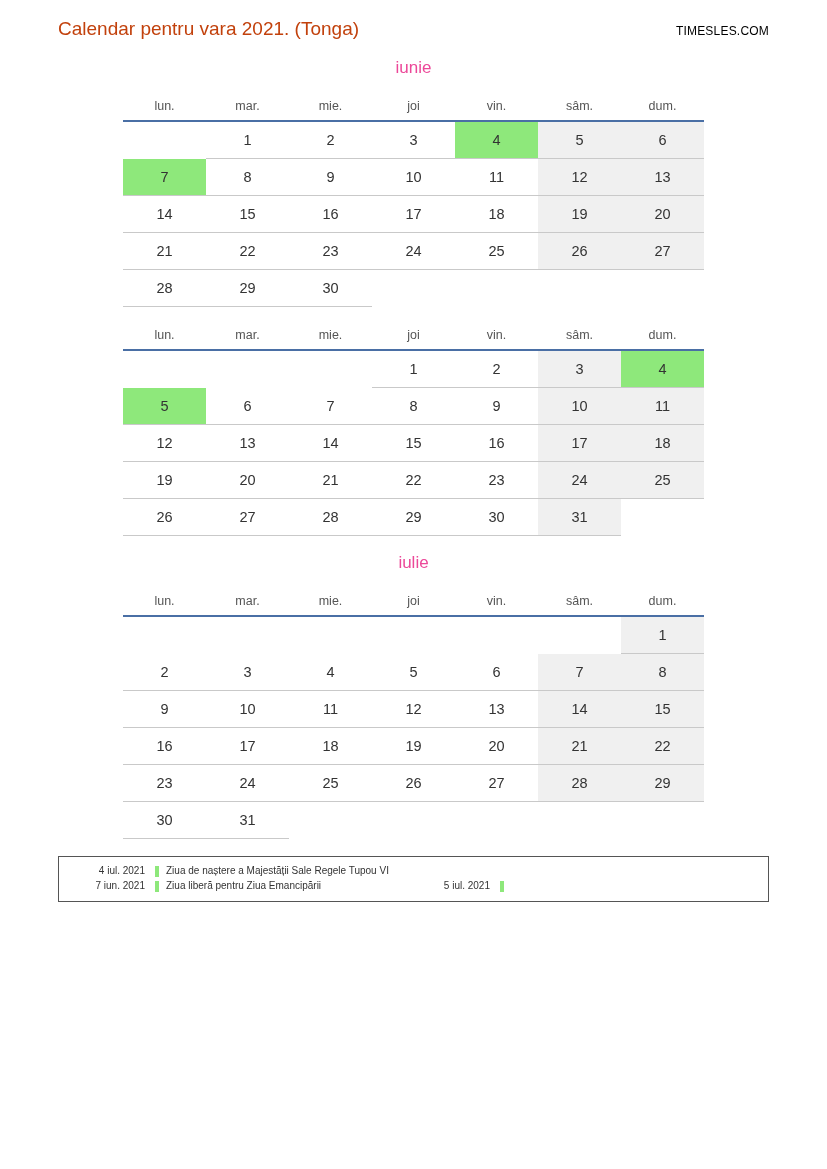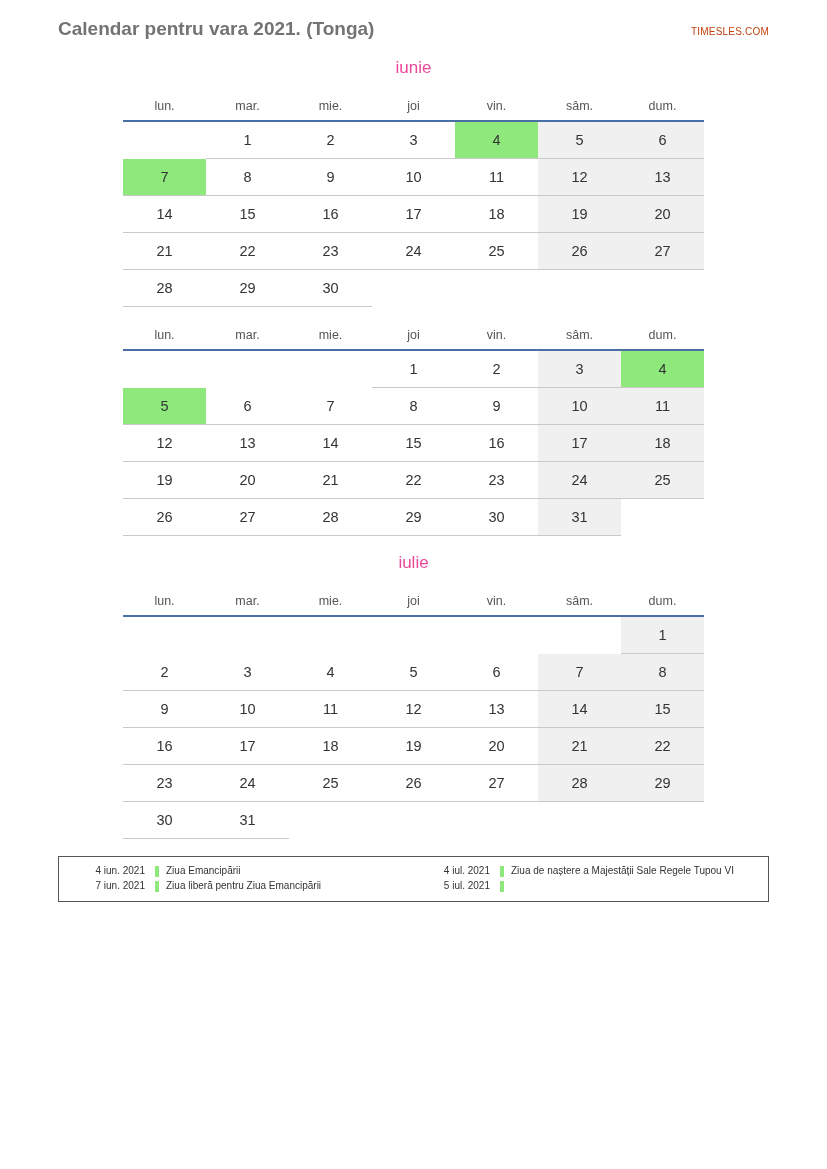--- a/index.html
+++ b/index.html
@@ -20,27 +20,27 @@
     padding: 18px 58px 0 58px;
   }
   .header {
     display: flex;
     align-items: baseline;
     justify-content: space-between;
     margin-bottom: 18px;
   }
   .page-title {
     font-size: 19px;
-    color: #737373;
-    font-weight: bold;
+    color: #c2410c;
+    font-weight: normal;
     margin: 0;
   }
   .brand {
-    font-size: 10px;
-    color: #c2410c;
+    font-size: 12px;
+    color: #000000;
     letter-spacing: 0.2px;
   }
   .month-block {
     margin-bottom: 10px;
   }
   .month-title {
     text-align: center;
     color: #ec4899;
     font-size: 17px;
     margin: 14px 0 14px 0;
@@ -321,25 +321,20 @@
               <td class="empty"></td>
             </tr>
           </tbody>
         </table>
       </div>
     </div>
 
   <div class="legend">
     <div id="legend-container">
         <div class="legend-row">
-          <div class="legend-col first">
-            <span class="legend-date">4 iun. 2021</span>
-            <span class="legend-swatch"></span>
-            <span class="legend-label">Ziua Emancipării</span>
-          </div>
           <div class="legend-col">
             <span class="legend-date">4 iul. 2021</span>
             <span class="legend-swatch"></span>
             <span class="legend-label">Ziua de naștere a Majestății Sale Regele Tupou VI</span>
           </div>
         </div>
         <div class="legend-row">
           <div class="legend-col first">
             <span class="legend-date">7 iun. 2021</span>
             <span class="legend-swatch"></span>

